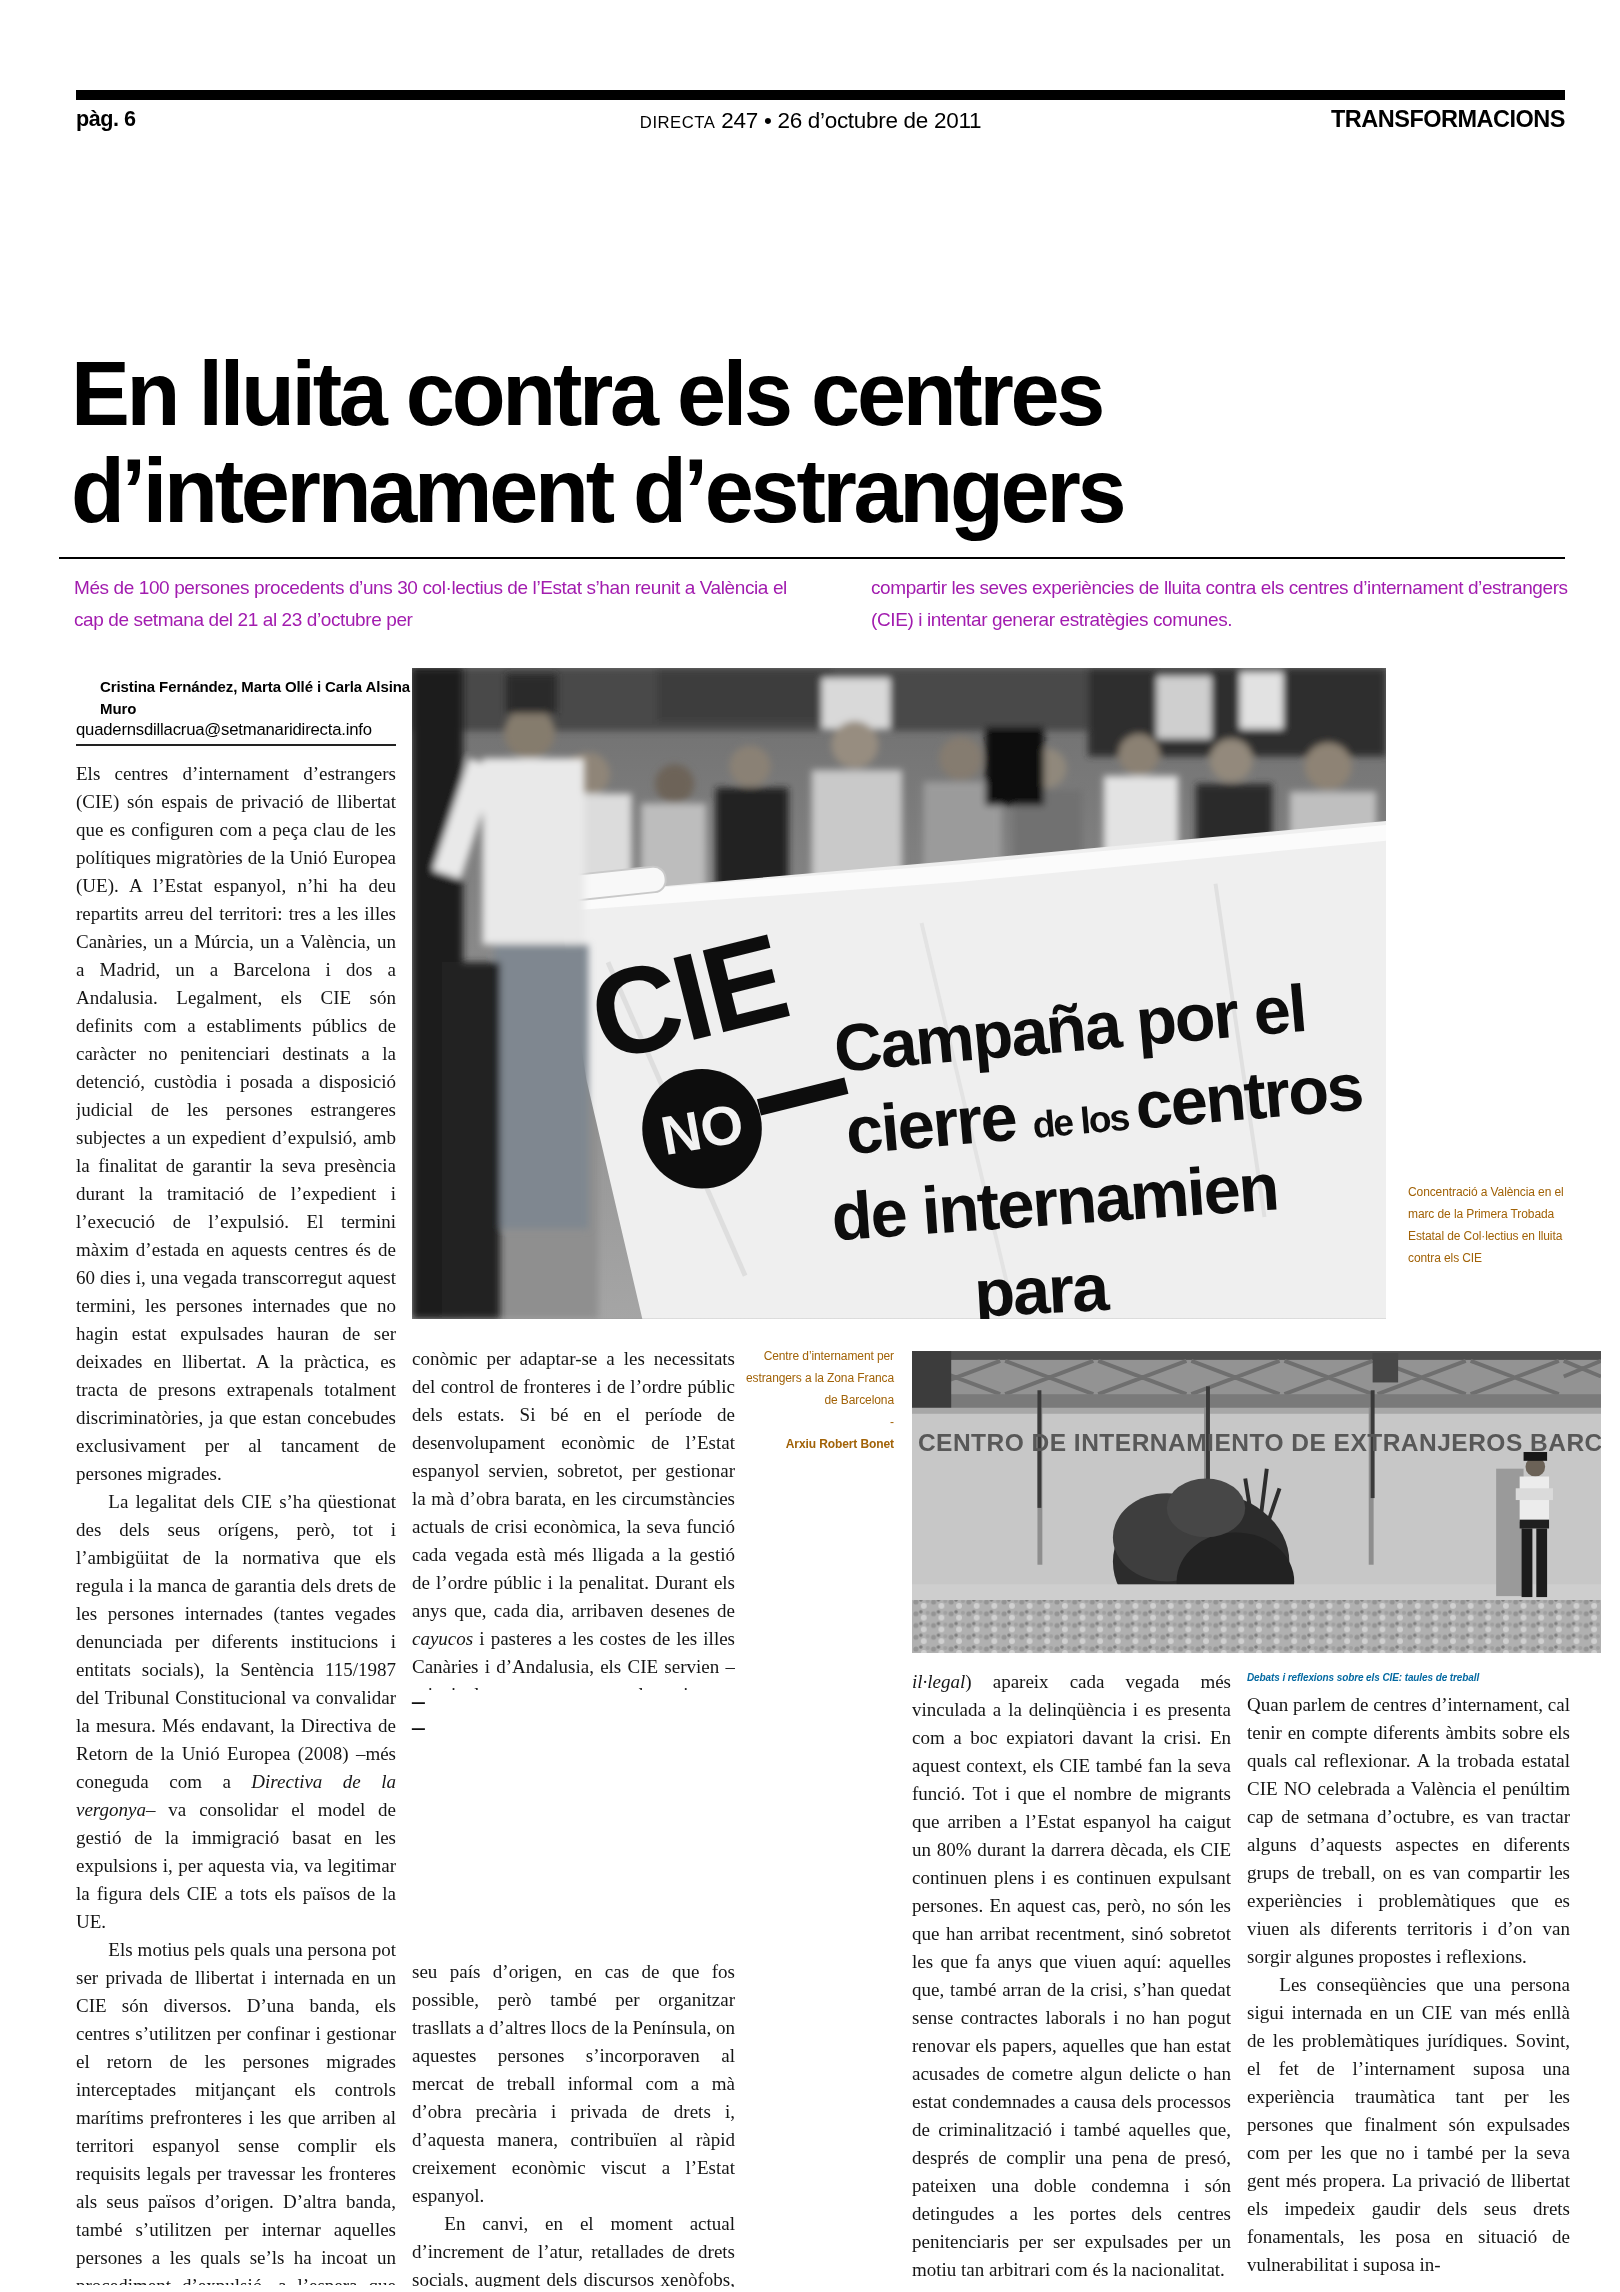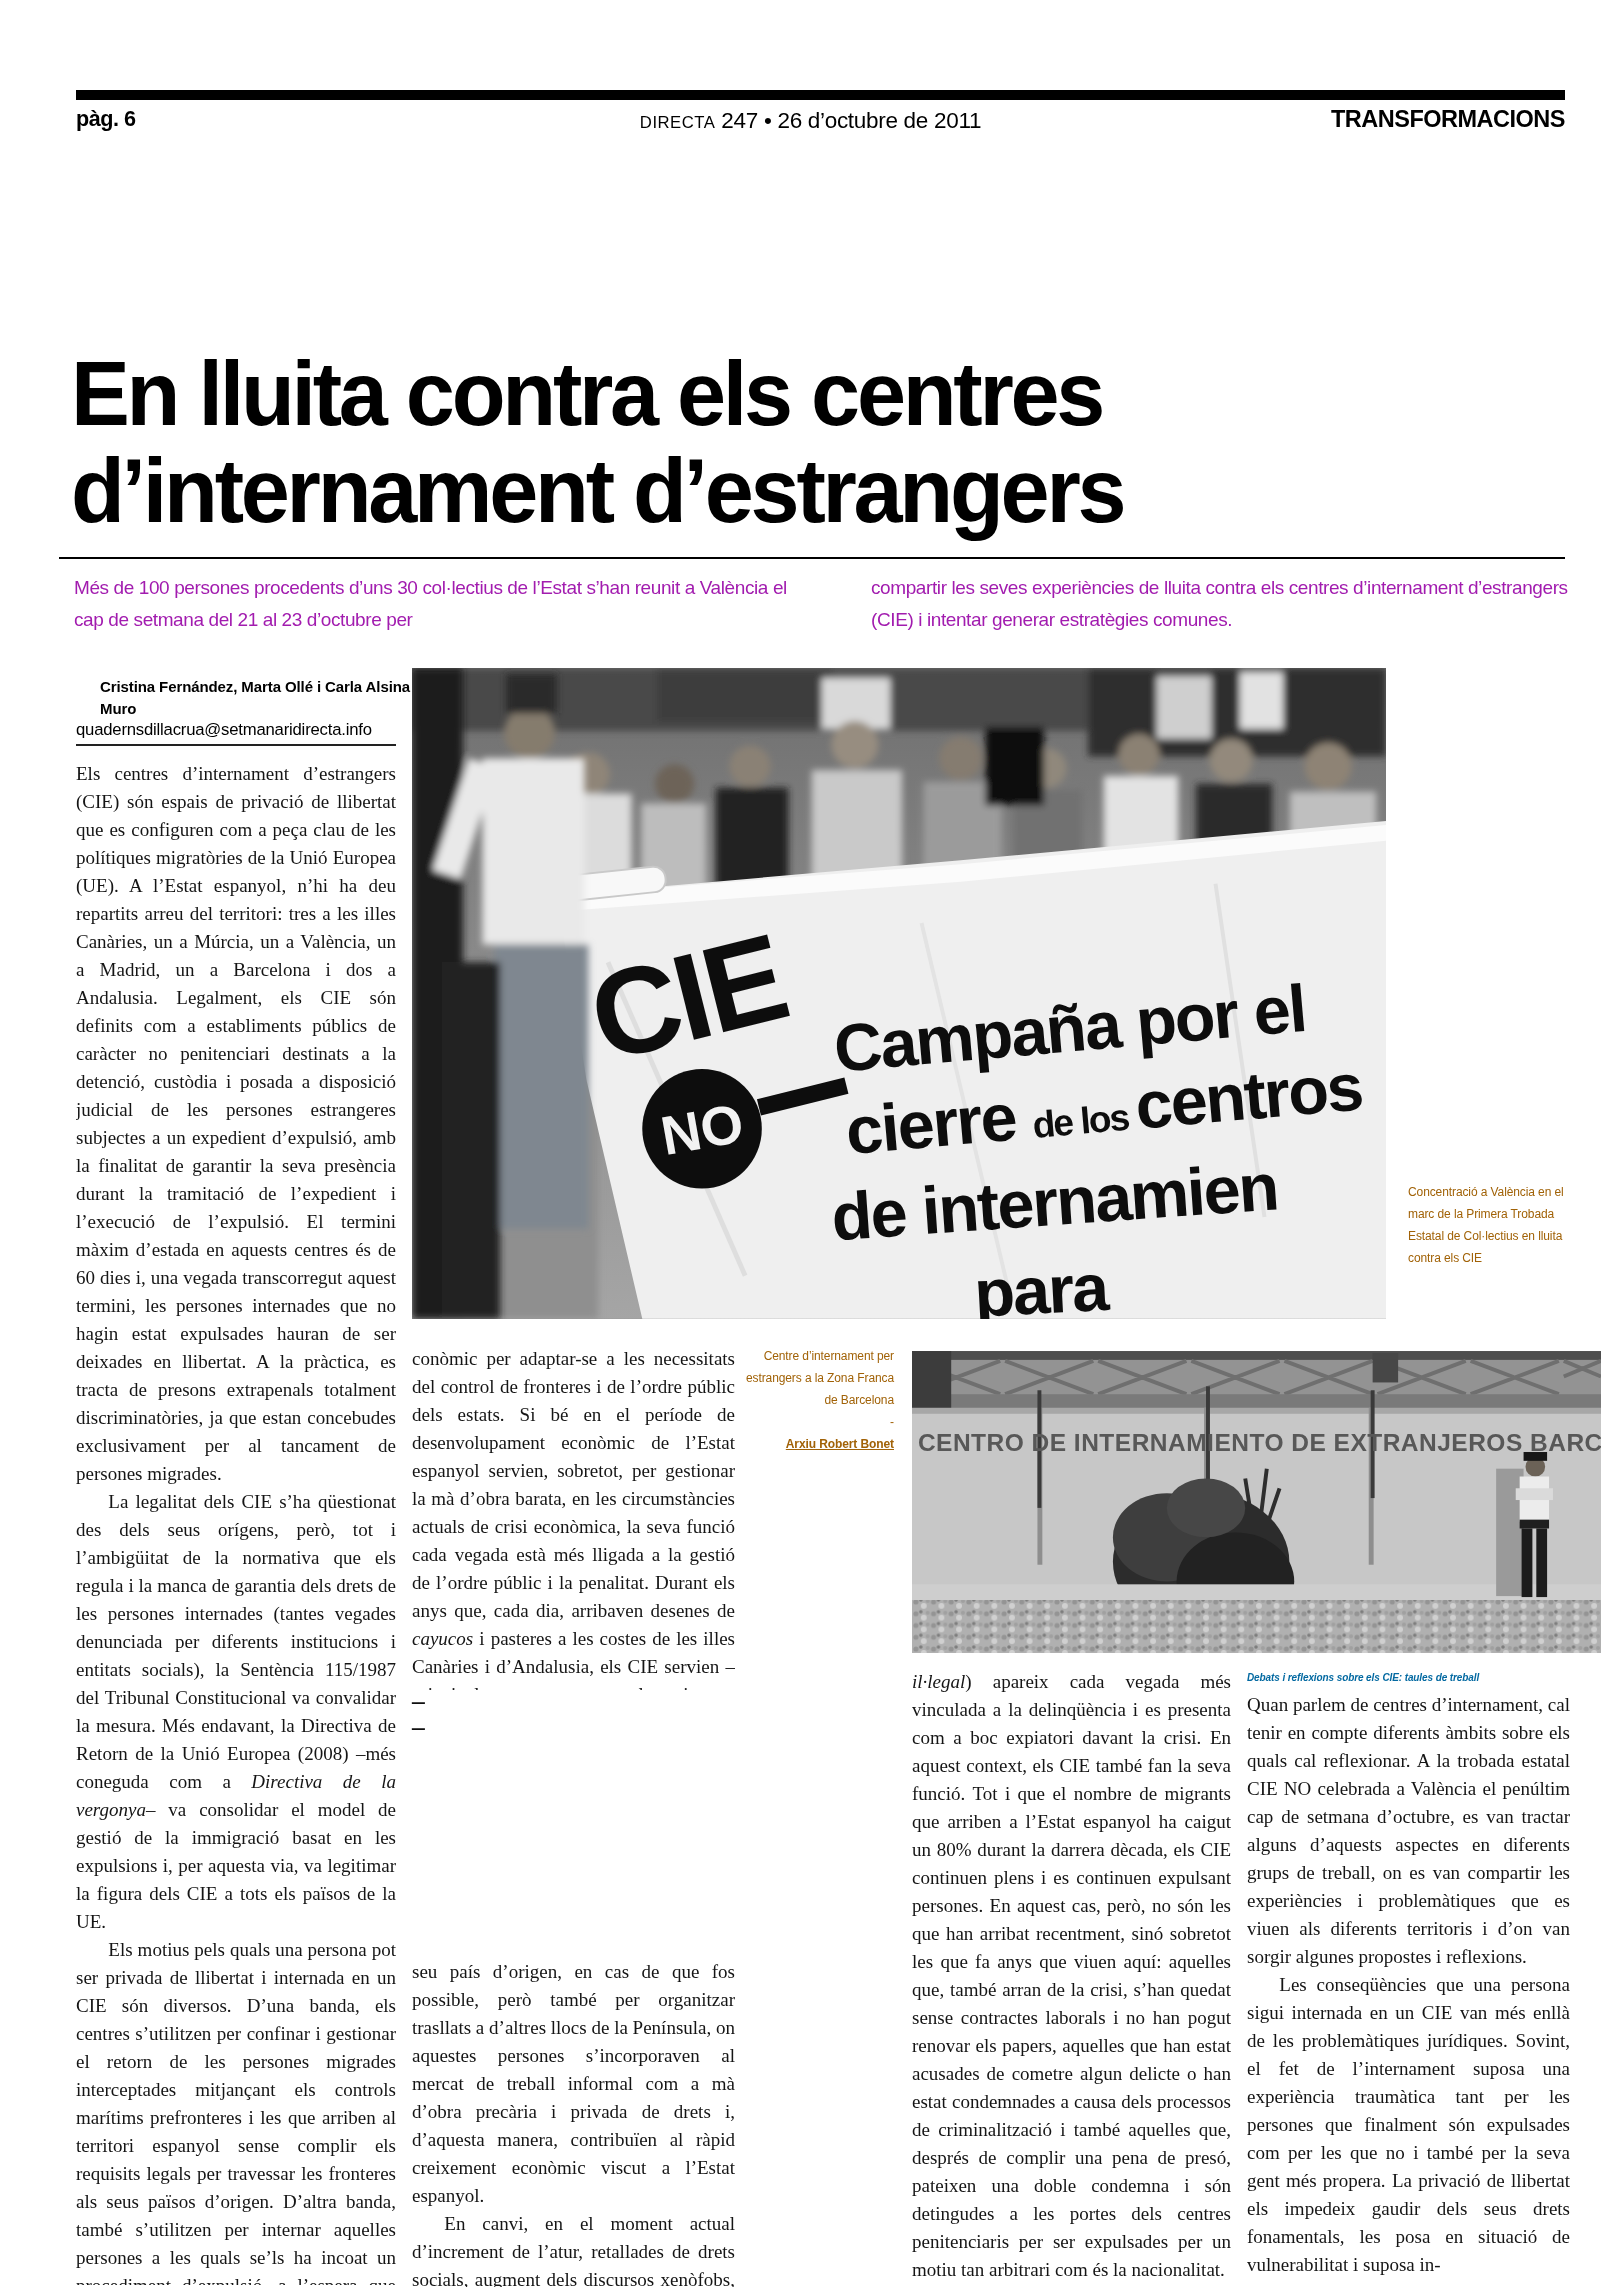--- a/index.html
+++ b/index.html
@@ -37,21 +37,21 @@
   .col4-heading{font-family:"Liberation Sans",sans-serif;font-weight:bold;font-size:10px;
                 line-height:20.6px;letter-spacing:-0.1px;color:#0369a1;margin:0 0 2.9px 0;font-style:italic;}
   
   .pullquote{left:412px;top:1688px;width:495px;height:267px;font-family:"Liberation Serif","DejaVu Serif",serif;color:#101010;}
   .pq-dash{font-size:25.5px;line-height:25.5px;font-weight:bold;}
   .pq-text{font-size:29px;line-height:37px;font-style:italic;letter-spacing:-0.2px;margin:5.9px 0 7.8px 0;}
   
   .caption{font-size:12px;line-height:22px;letter-spacing:-0.1px;color:#a16207;}
   .cap-right{left:1408px;top:1181px;width:163px;text-align:left;}
   .cap-mid{left:735px;top:1345px;width:159px;text-align:right;}
-  .cap-mid .credit{font-weight:bold;text-decoration:underline;}
+  .cap-mid .credit{font-weight:bold;}
   
   .photo{overflow:hidden;background:#888;}
   .photo1{left:412px;top:668px;width:974px;height:651px;}
   .photo2{left:912px;top:1351px;width:689px;height:302px;}
   svg{display:block;overflow:hidden;}
 </style>
 </head>
 <body>
 
 <div class="page">

